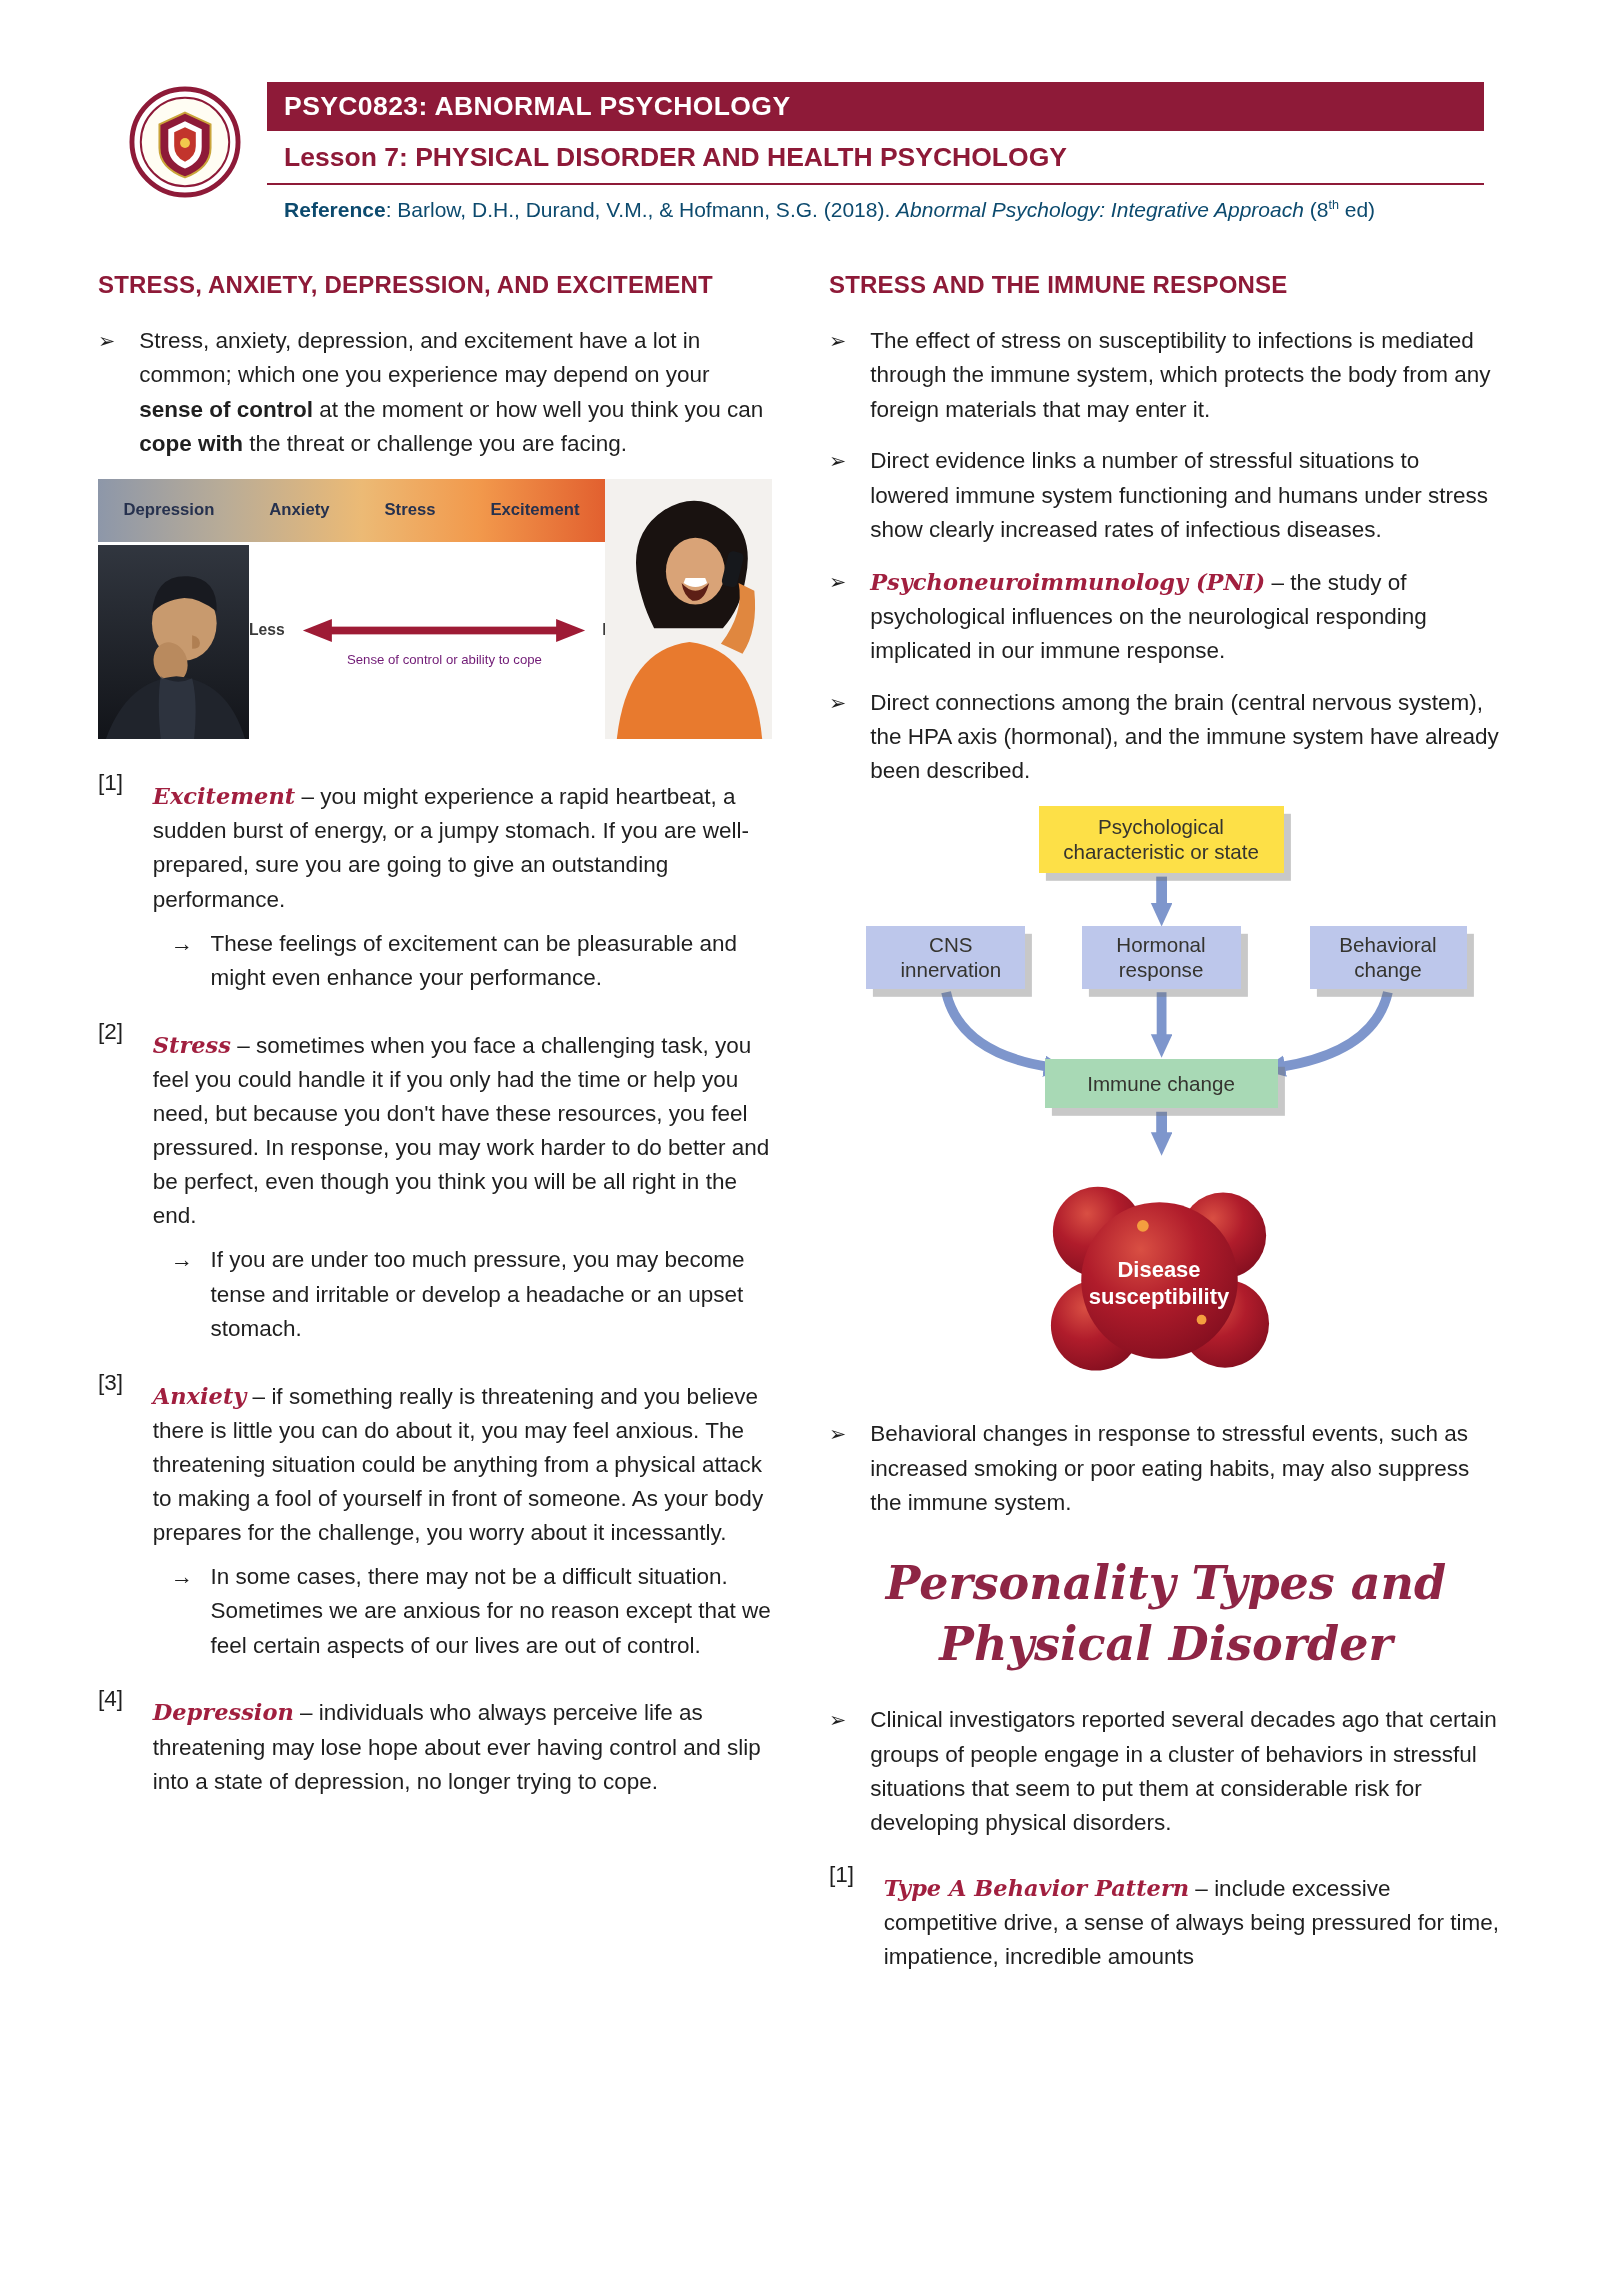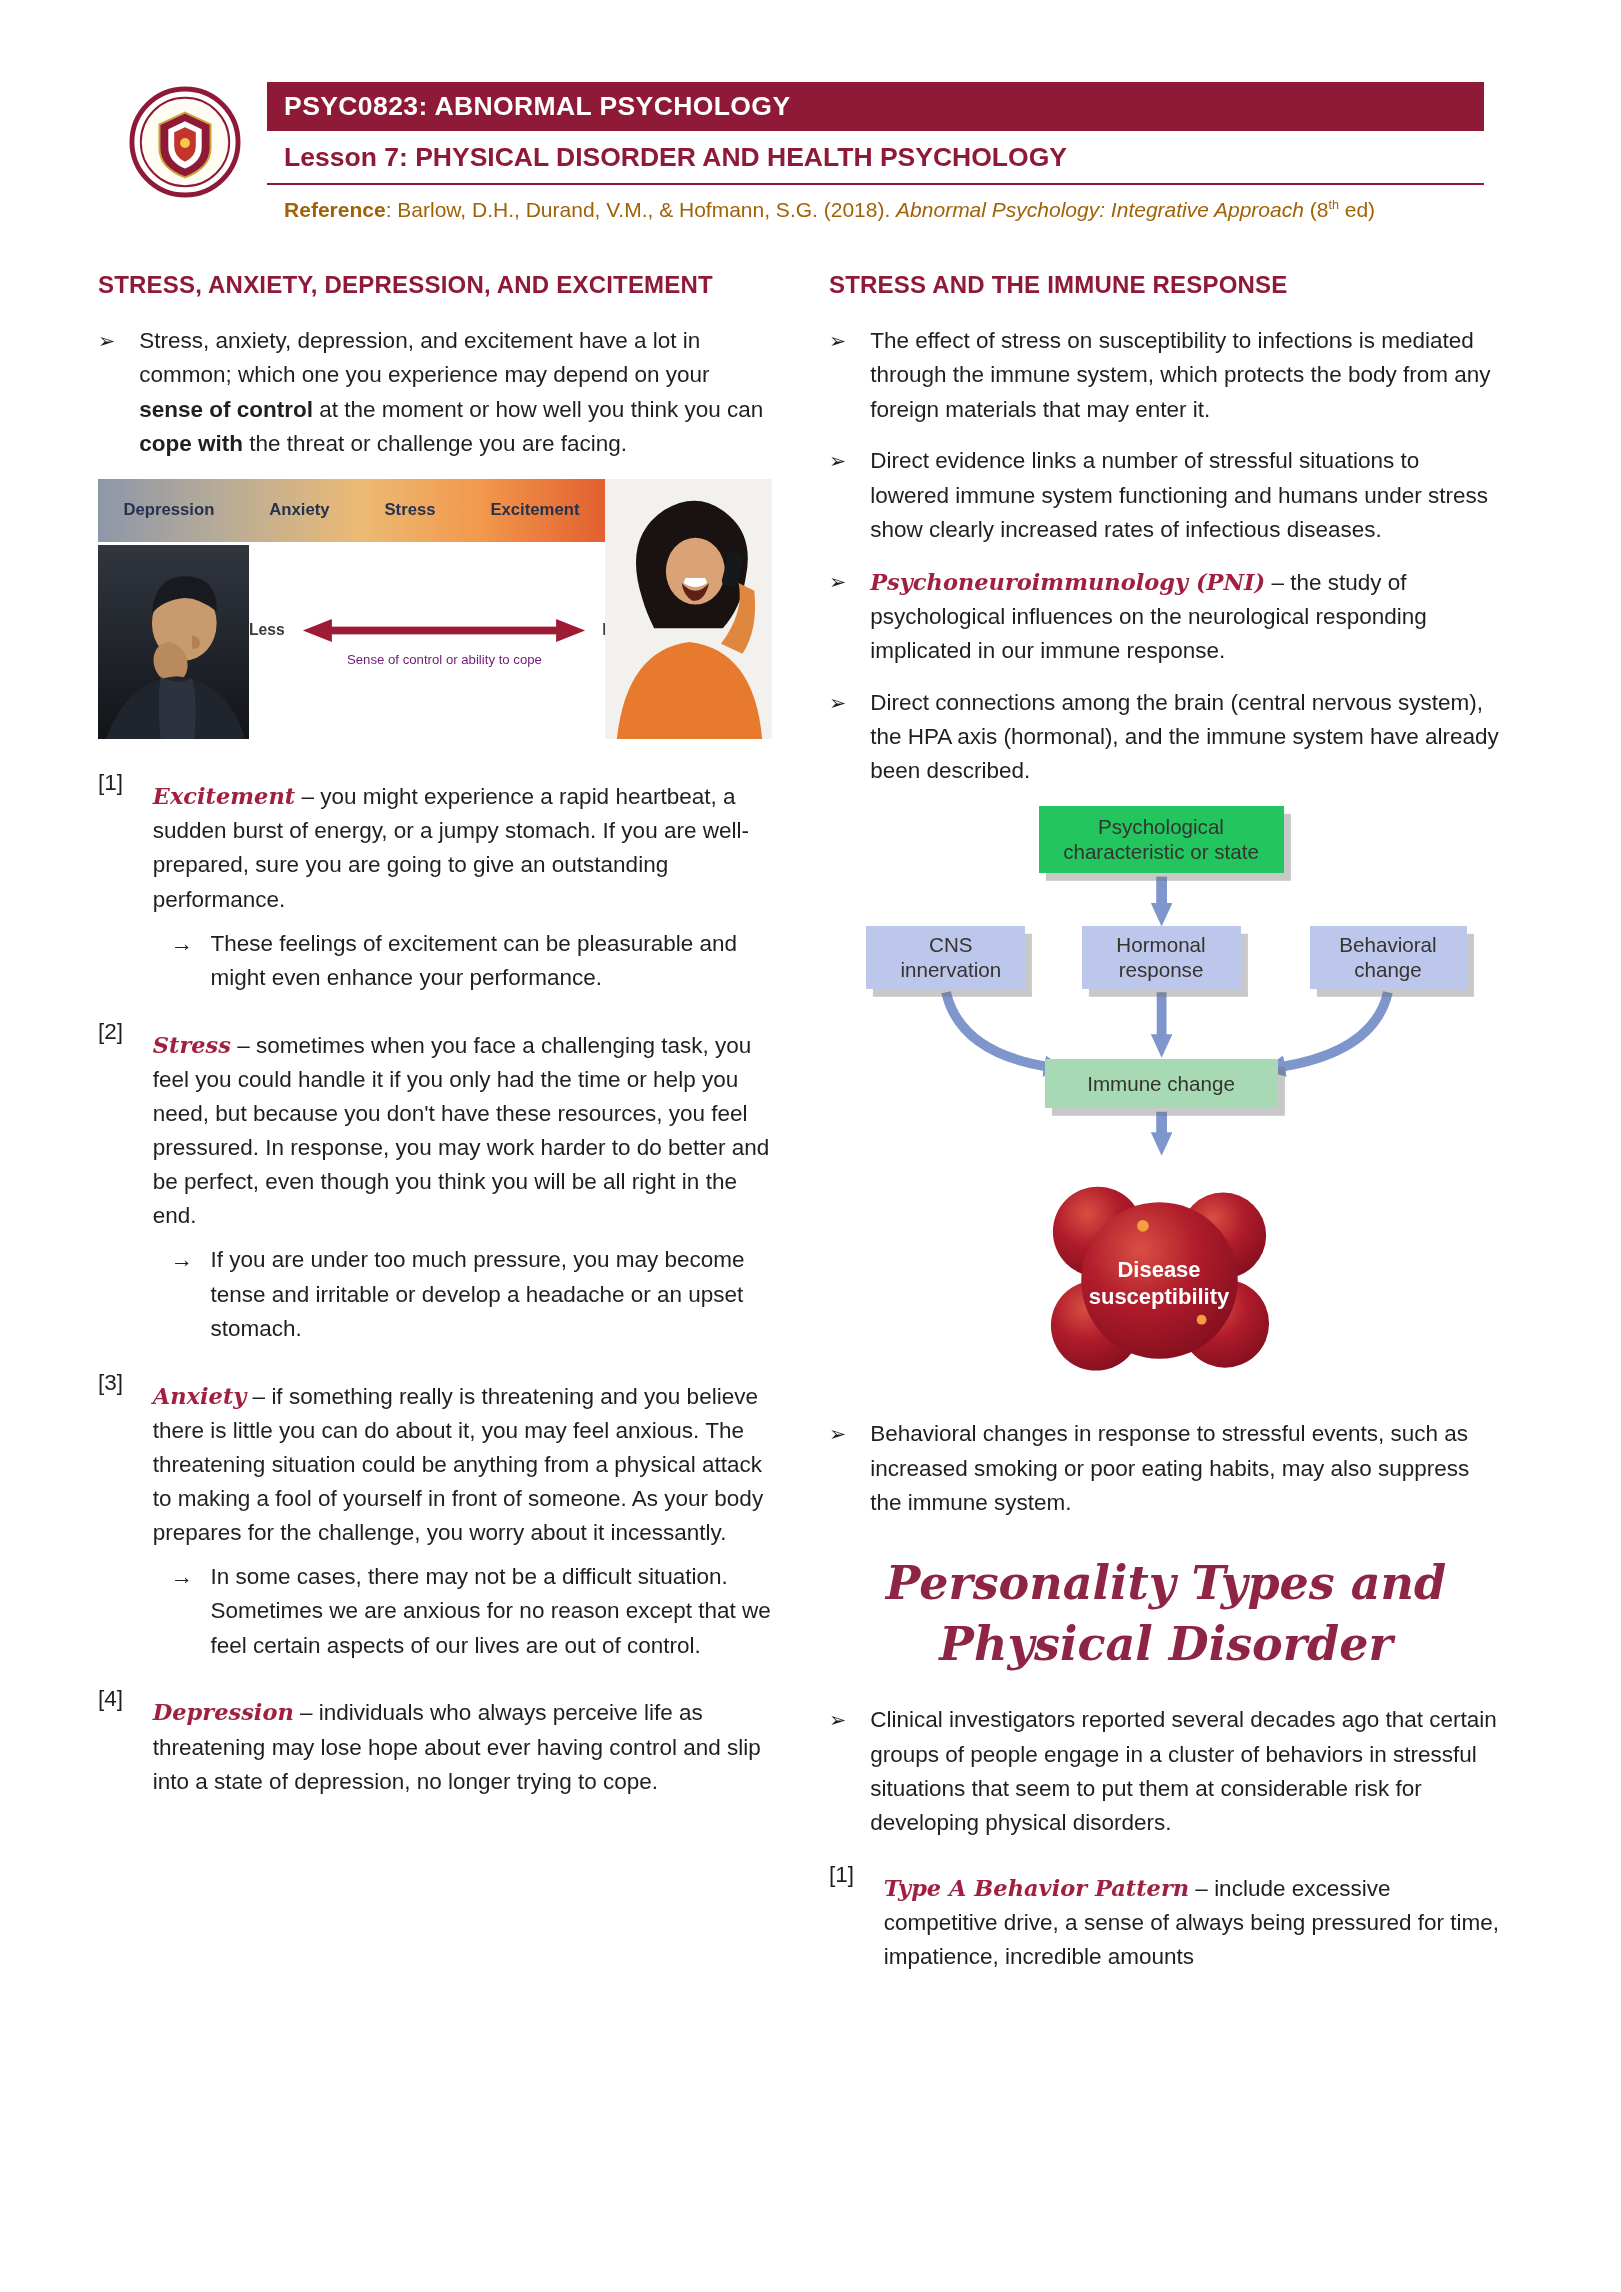--- a/index.html
+++ b/index.html
@@ -10,21 +10,21 @@
   html,body{background:#9a9a9a;}
   .page{position:relative;width:1621px;height:2293px;margin:0 auto;background:#ffffff;overflow:hidden;
         font-family:"Liberation Sans",sans-serif;color:#1f1f1f;}
   
   .header{display:flex;align-items:flex-start;gap:25.5px;padding:82px 137px 0 93px;margin-left:36px;}
   .logo{flex:none;width:112px;height:112px;margin-top:3.9px;}
   .logo svg{display:block;width:100%;height:100%;}
   .htext{flex:1;min-width:0;}
   .banner{background:var(--maroon);color:#fff;font-weight:700;font-size:26.5px;letter-spacing:0.4px;padding:8.8px 17.6px;}
   .lesson{color:var(--maroon);font-weight:700;font-size:26.5px;padding:11.8px 17.6px 9.8px;border-bottom:2.9px solid var(--maroon);}
-  .reference{color:#a16207;font-size:21px;padding:12.7px 17.6px 0;}
+  .reference{color:#0c4a6e;font-size:21px;padding:12.7px 17.6px 0;}
   sup{font-size:60%;}
   
   .columns{display:flex;gap:57px;padding:45px 118px 0 98px;align-items:flex-start;}
   .col{flex:1;min-width:0;}
   .sec-heading{color:var(--maroon);font-size:24px;font-weight:700;letter-spacing:0.2px;margin:3.9px 0 25.5px;}
   .btext,.ntext,.subtext,.num{font-size:22.5px;line-height:1.52;}
   .b{font-weight:700;}
   .i{font-style:italic;}
   .term{color:var(--term);font-family:"DejaVu Serif",serif;font-style:italic;font-weight:700;}
   .bullet{display:flex;gap:15.7px;margin-bottom:17.6px;}
@@ -50,21 +50,21 @@
   .end-label{font-size:15.7px;font-weight:700;color:#3a3a3a;}
   .fig-caption{font-size:13.2px;color:#701a75;}
   
   .script-heading{color:#8e2545;font-family:"DejaVu Serif",serif;font-style:italic;font-weight:700;
                   font-size:46px;line-height:1.32;text-align:center;margin:33px 5.9px 29px;}
   
   .diagram{position:relative;width:627px;height:588px;margin:9.8px auto 23.5px;}
   .d-arrows{position:absolute;inset:0;z-index:0;}
   .dbox{position:absolute;z-index:1;display:flex;align-items:center;justify-content:center;text-align:center;
         font-size:20.6px;color:#35342f;line-height:1.25;box-shadow:6.9px 7.8px 0 rgba(110,110,110,.38);padding:3.9px 11.8px;}
-  .dbox.top{left:186px;top:0;width:245px;height:67px;background:#22c55e;}
+  .dbox.top{left:186px;top:0;width:245px;height:67px;background:#fde047;}
   .dbox.cns{left:13.7px;top:120px;width:159px;height:63px;background:#bdc7eb;padding-left:22px;}
   .dbox.hormonal{left:229px;top:120px;width:159px;height:63px;background:#bdc7eb;}
   .dbox.behavioral{left:457px;top:120px;width:157px;height:63px;background:#bdc7eb;}
   .dbox.immune{left:192px;top:253px;width:233px;height:49px;background:#a8d9b5;}
   .disease{position:absolute;left:184px;top:365px;width:245px;height:225px;z-index:1;text-decoration:underline;}
   .disease svg{position:absolute;inset:0;width:100%;height:100%;}
   .disease-label{position:absolute;inset:0;display:flex;align-items:center;justify-content:center;text-align:center;
                  color:#fff;font-weight:700;font-size:22px;line-height:1.25;padding:0 45px;}
 </style>
 </head>

